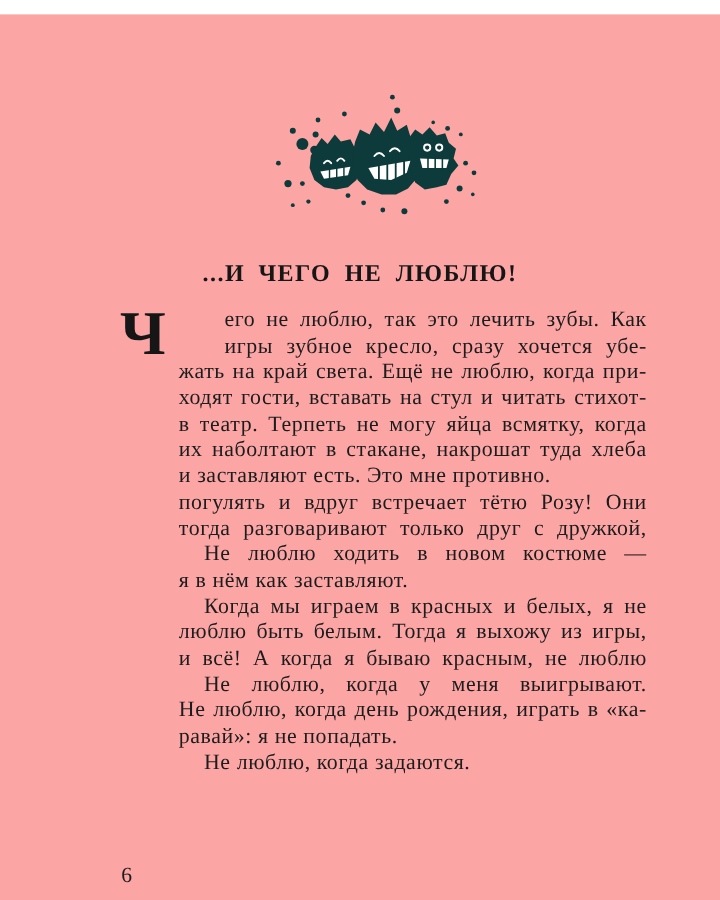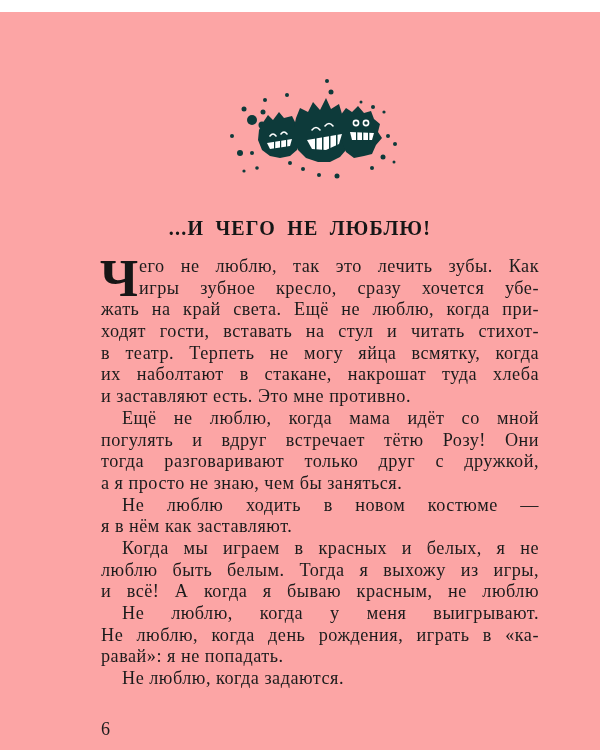--- a/index.html
+++ b/index.html
@@ -51,20 +51,21 @@
       line-height: 21.7px;
       letter-spacing: 0.5px;
       color: #1c1c1c;
     }
     .line {
       display: block;
       height: 21.7px;
       white-space: nowrap;
       text-align: justify;
       text-align-last: justify;
+      margin-left: 48px;
     }
     .line.last {
       text-align-last: left;
     }
     .line.indent {
       padding-left: 21px;
     }
     .line.dropcap-line {
       padding-left: 38px;
     }
@@ -171,24 +172,22 @@
 
   <div class="body-text">
     <span class="dropcap">Ч</span>
     <span class="line dropcap-line">его не люблю, так это лечить зубы. Как</span>
     <span class="line dropcap-line">игры зубное кресло, сразу хочется убе-</span>
     <span class="line">жать на край света. Ещё не люблю, когда при-</span>
     <span class="line">ходят гости, вставать на стул и читать стихот-</span>
     <span class="line">в театр. Терпеть не могу яйца всмятку, когда</span>
     <span class="line">их наболтают в стакане, накрошат туда хлеба</span>
     <span class="line last">и заставляют есть. Это мне противно.</span>
-    <span class="line indent">Ещё не люблю, когда мама идёт со мной</span>
     <span class="line">погулять и вдруг встречает тётю Розу! Они</span>
     <span class="line">тогда разговаривают только друг с дружкой,</span>
-    <span class="line last">а я просто не знаю, чем бы заняться.</span>
     <span class="line indent">Не люблю ходить в новом костюме —</span>
     <span class="line last">я в нём как заставляют.</span>
     <span class="line indent">Когда мы играем в красных и белых, я не</span>
     <span class="line">люблю быть белым. Тогда я выхожу из игры,</span>
     <span class="line">и всё! А когда я бываю красным, не люблю</span>
     <span class="line indent">Не люблю, когда у меня выигрывают.</span>
     <span class="line">Не люблю, когда день рождения, играть в «ка-</span>
     <span class="line last">равай»: я не попадать.</span>
     <span class="line indent last">Не люблю, когда задаются.</span>
   </div>

